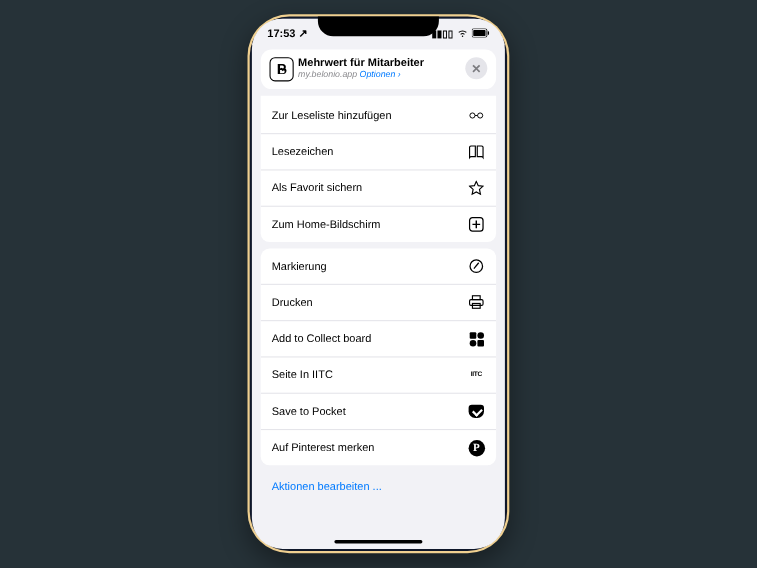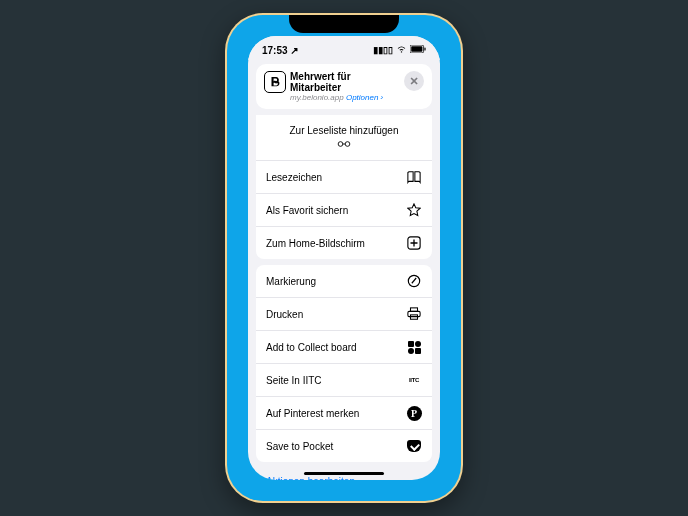--- a/index.html
+++ b/index.html
@@ -16,23 +16,23 @@
     width: 238px;
     height: 490px;
     background: #f0d090;
     border-radius: 38px;
     padding: 2px;
     box-shadow: 0 8px 24px rgba(0,0,0,0.4);
   }
   .phone-inner {
     width: 100%;
     height: 100%;
-    background: #0ea5e9;
+    background: #0f172a;
     border-radius: 36px;
-    padding: 21px;
+    padding: 2px;
     position: relative;
   }
   .screen {
     width: 100%;
     height: 100%;
     background: #f2f2f6;
     border-radius: 28px;
     overflow: hidden;
     position: relative;
   }
@@ -106,21 +106,21 @@
   }
   .row:last-child { border-bottom: none; gap: 24px; }
   .row-icon {
     width: 16px; height: 16px;
     display: flex; align-items: center; justify-content: center;
     color: #000;
     font-size: 13px;
   }
   .row-icon svg { width: 14px; height: 14px; }
   .partial-group { border-top-left-radius: 0; border-top-right-radius: 0; }
-  .partial-group .row:first-child { padding-top: 10px; flex-direction: column; }
+  .partial-group .row:first-child { padding-top: 10px; }
   .edit-link {
     font-size: 10px;
     color: #007aff;
     padding: 8px 10px;
   }
   .home-indicator {
     position: absolute;
     bottom: 5px;
     left: 50%;
     transform: translateX(-50%);
@@ -266,29 +266,29 @@
                   <span></span>
                   <span></span>
                 </span>
               </span>
           </div>
           <div class="row">
             <span>Seite In IITC</span>
             <span class="row-icon iitc-txt">IITC</span>
           </div>
           <div class="row">
+            <span>Save to Pocket</span>
+            <span class="row-icon">
+                <span class="pocket"></span>
+              </span>
+          </div>
+          <div class="row">
             <span>Auf Pinterest merken</span>
             <span class="row-icon">
                 <span class="pinterest">P</span>
-              </span>
-          </div>
-          <div class="row">
-            <span>Save to Pocket</span>
-            <span class="row-icon">
-                <span class="pocket"></span>
               </span>
           </div>
         </div>
 
         <div class="edit-link">Aktionen bearbeiten ...</div>
 
       </div>
 
       <div class="home-indicator"></div>
     </div>

